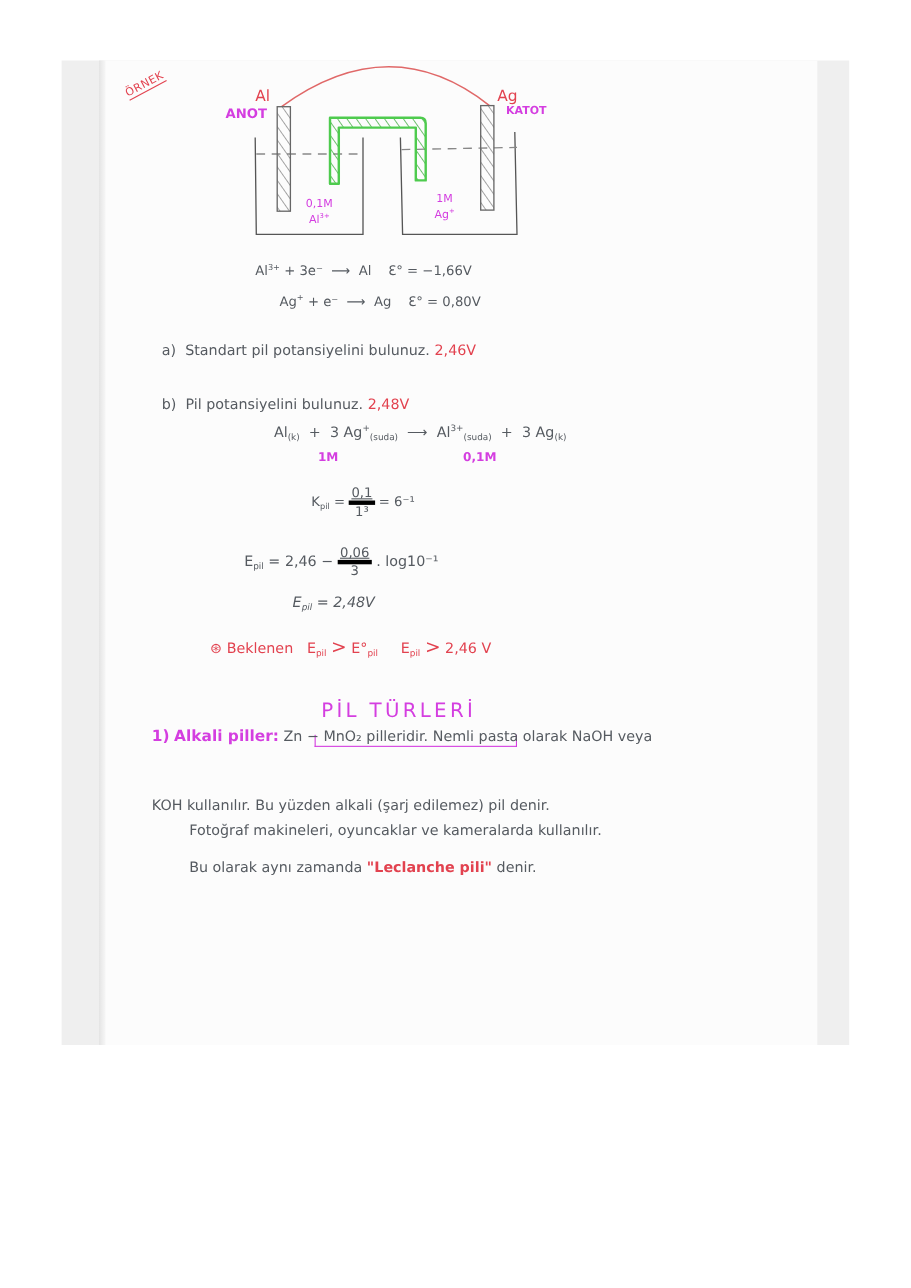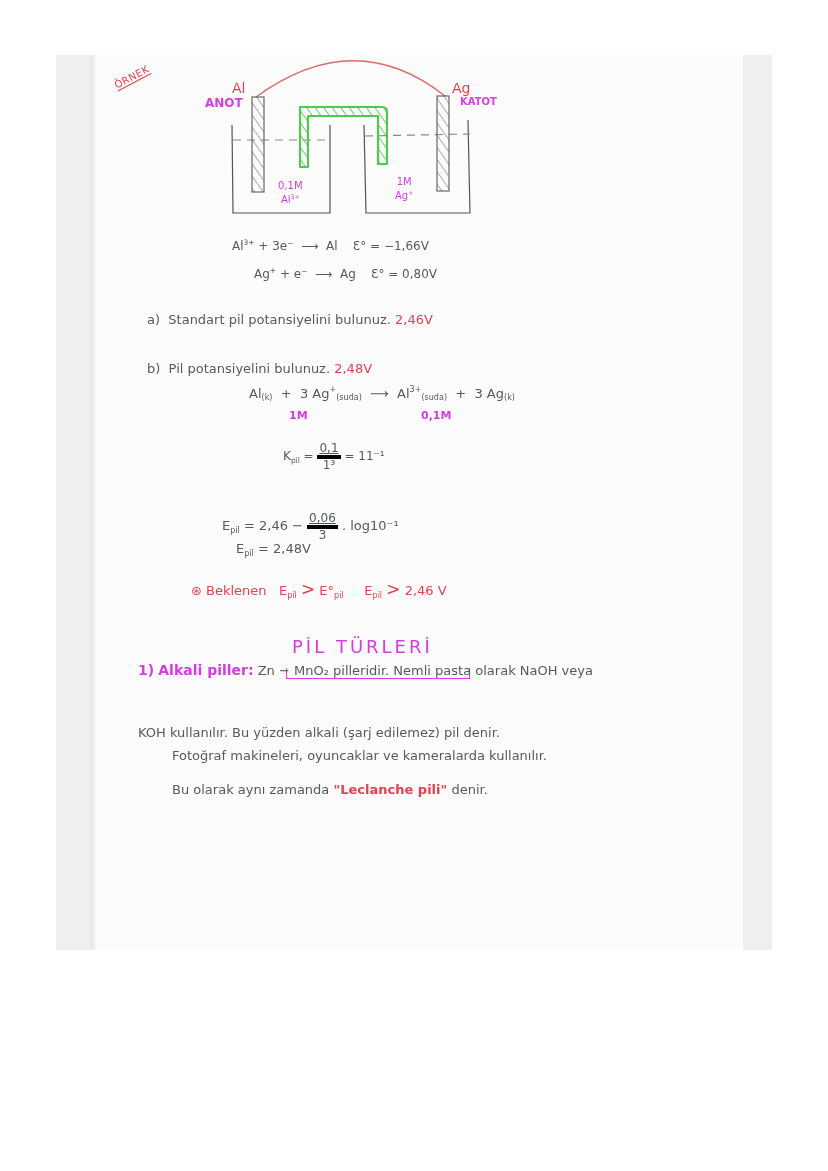--- a/index.html
+++ b/index.html
@@ -117,30 +117,30 @@
   &nbsp;<span>+</span>&nbsp;
   <span>3 Ag</span><sub>(k)</sub>
 </div>
 <div class="hw mag" style="left:289px;top:409px;font-size:11px;font-weight:bold;">1M</div>
 <div class="hw mag" style="left:421px;top:409px;font-size:11px;font-weight:bold;">0,1M</div>
 
 <div class="hw dark" style="left:283px;top:442px;font-size:12px;">
   <span>K</span><sub>pil</sub>
   <span>=</span>
   <span class="frac"><span class="num">0,1</span><span class="den">1³</span></span>
-  <span>= 11⁻¹</span>
+  <span>= 6⁻¹</span>
 </div>
 
-<div class="hw dark" style="left:222px;top:496px;font-size:13px;margin-top:16px;">
+<div class="hw dark" style="left:222px;top:496px;font-size:13px;">
   <span>E</span><sub>pil</sub>
   <span>= 2,46 −</span>
   <span class="frac"><span class="num">0,06</span><span class="den">3</span></span>
   <span>. log10⁻¹</span>
 </div>
-<div class="hw dark" style="left:236px;top:541px;font-size:13px;">
+<div class="hw dark" style="left:266px;top:541px;font-size:13px;font-style:italic;">
   <span>E</span><sub>pil</sub>
   <span>= 2,48V</span>
 </div>
 
 <div class="hw red" style="left:191px;top:579px;font-size:13px;">
   <span>⊛</span>
   <span>Beklenen</span>&nbsp;&nbsp;
   <span>E</span><sub>pil</sub>
   <span style="font-size:17px">&gt;</span>
   <span>E°</span><sub>pil</sub>

